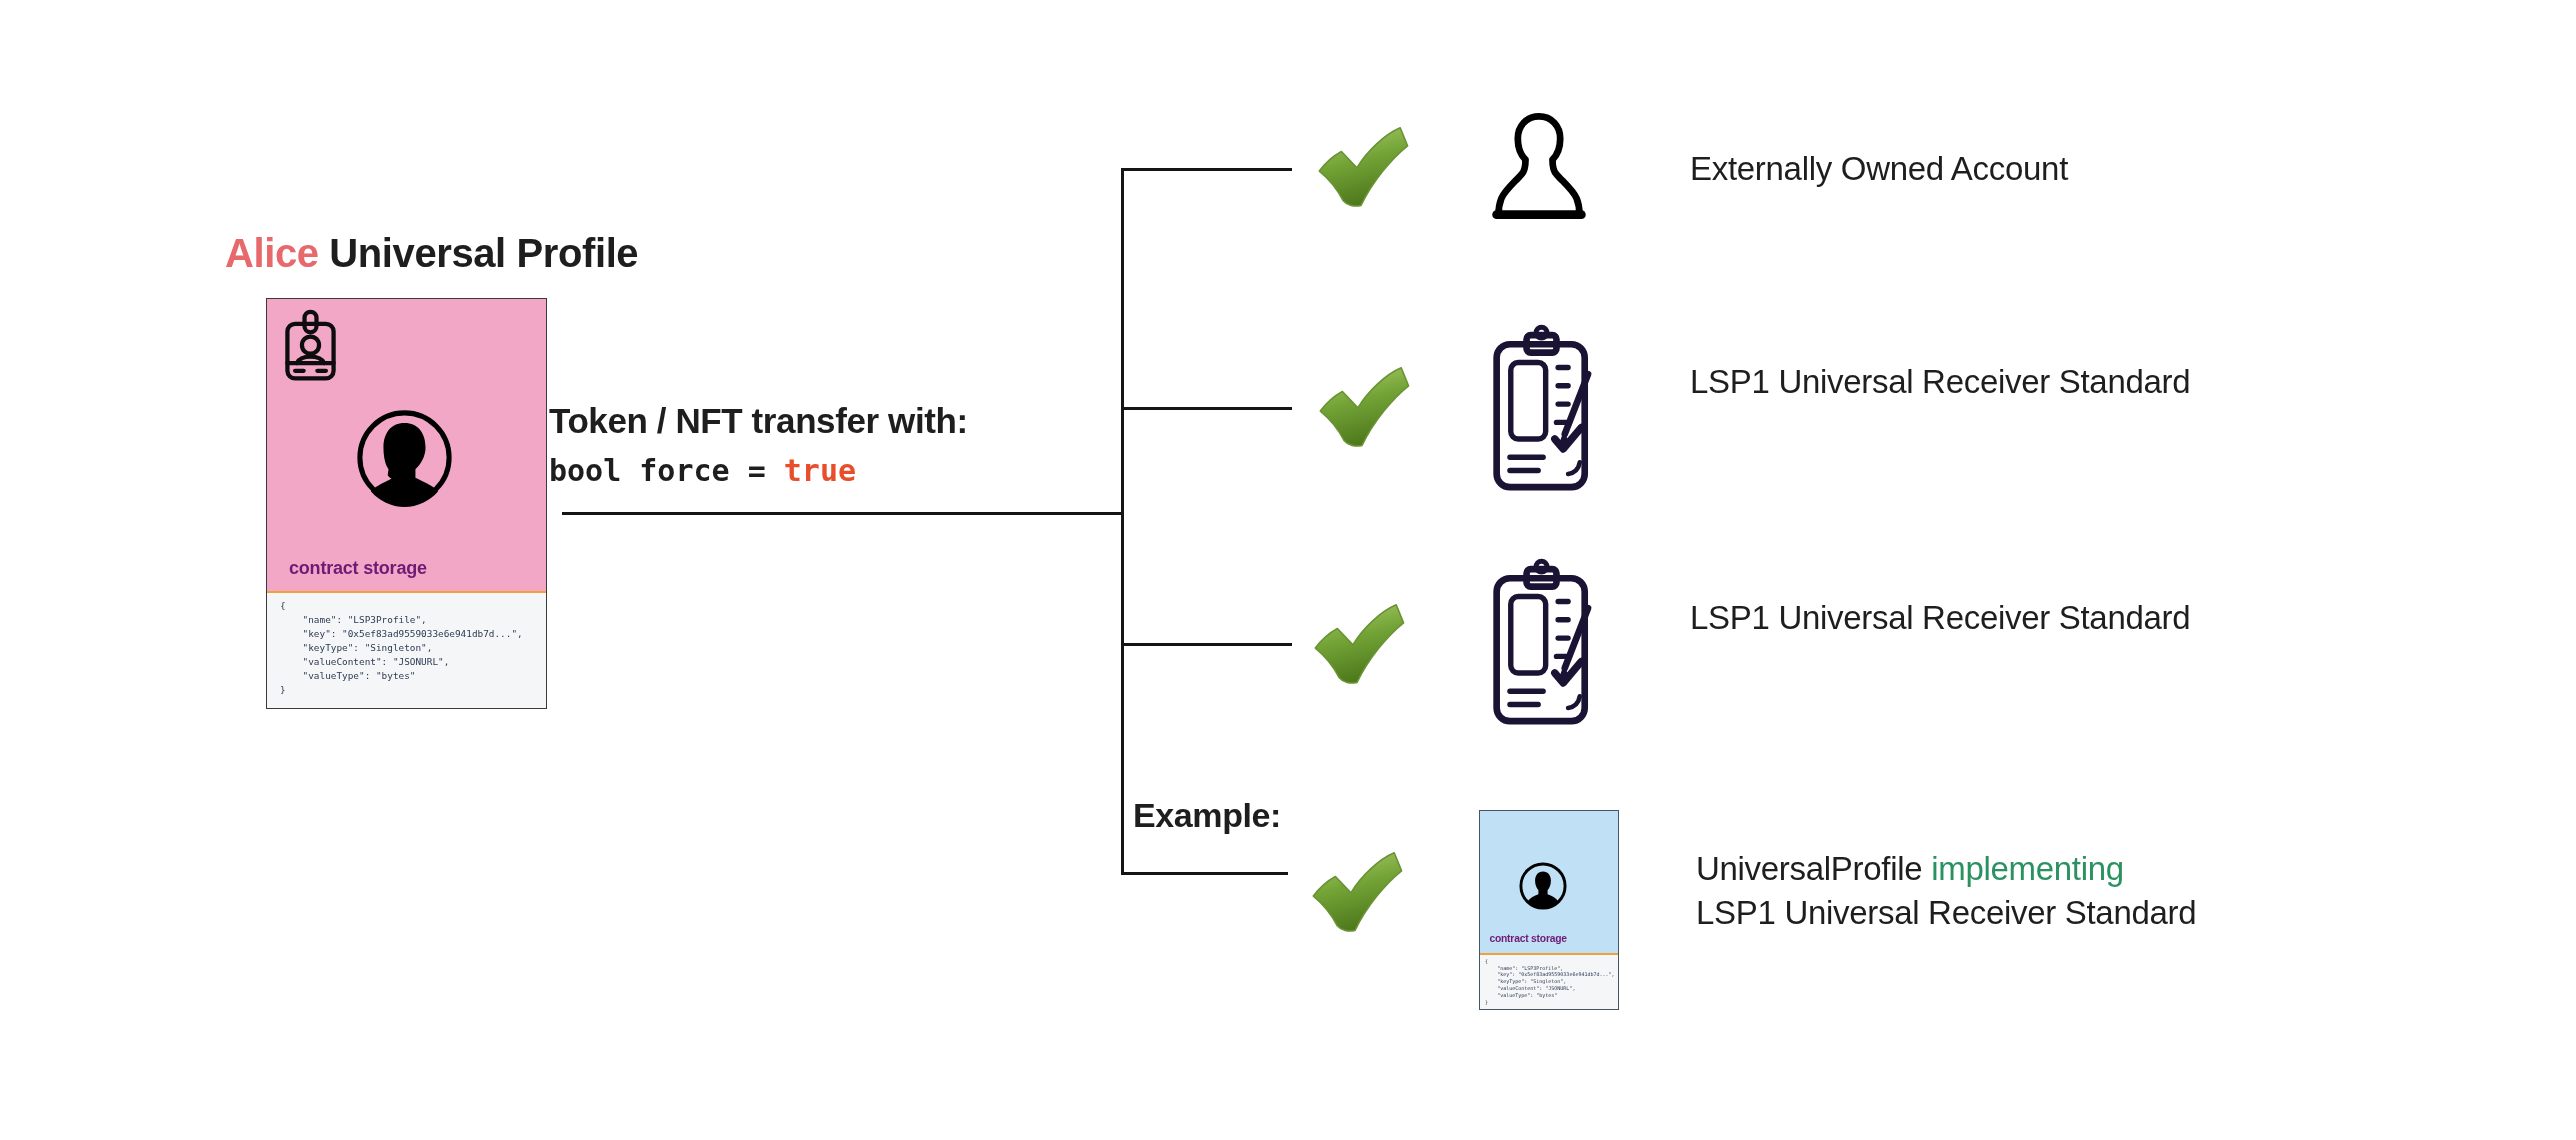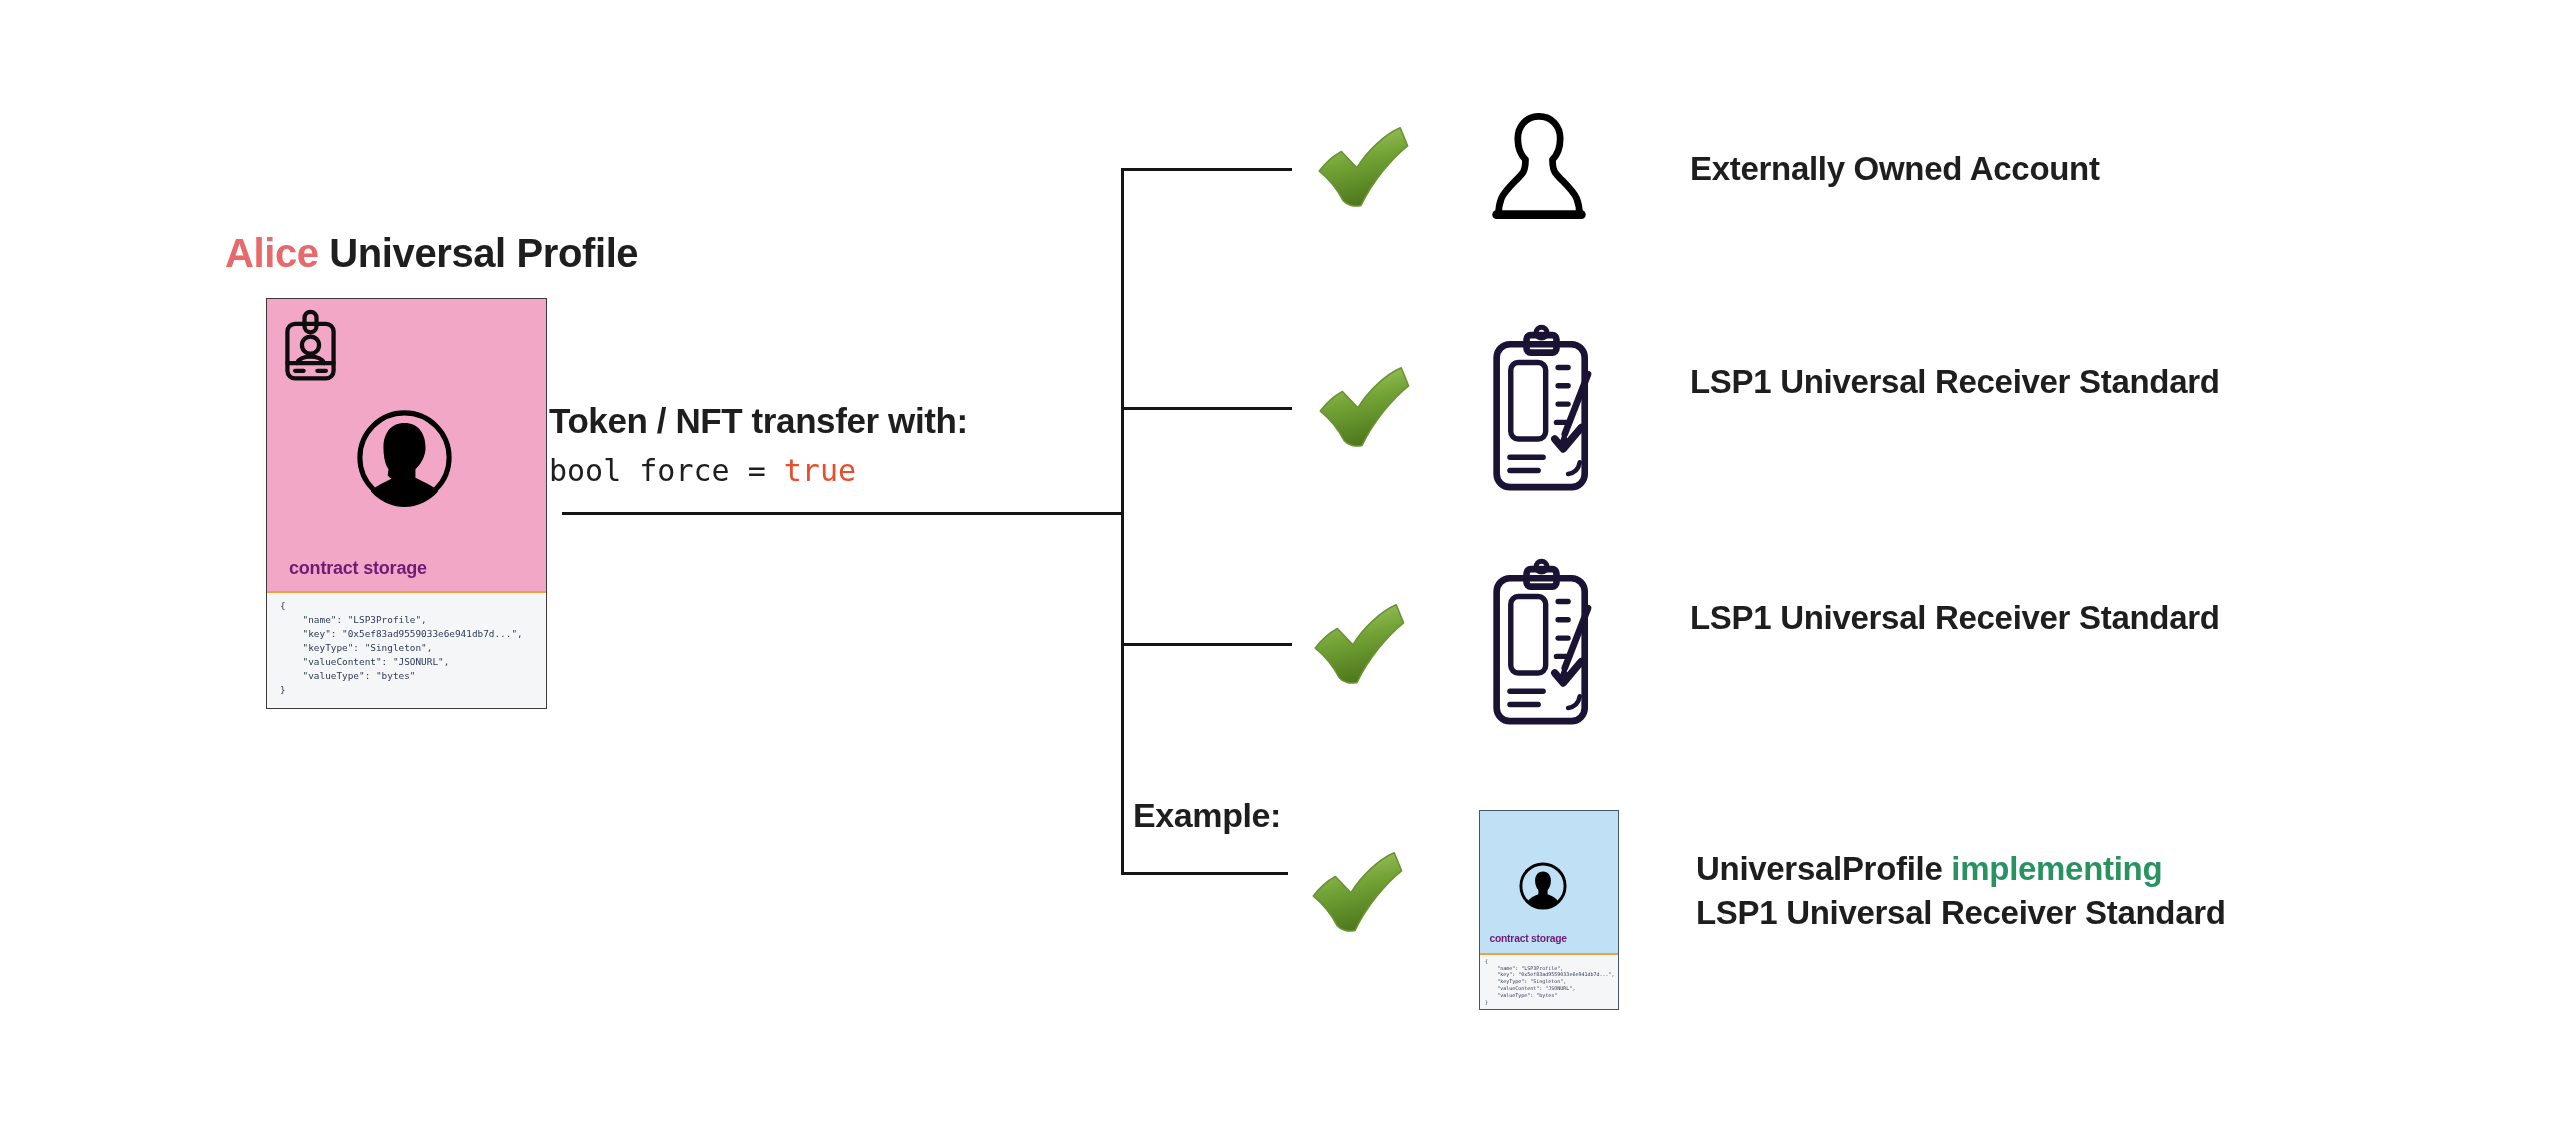--- a/index.html
+++ b/index.html
@@ -24,30 +24,30 @@
   #alice-card .code-line{font-size:9.4px;line-height:14px;}
 
   #example-card{left:1479px;top:810px;width:140px;height:200px;border:1.7px solid #44546A;background:#BFE0F5;}
   #example-card .storage-label{left:9.4px;top:122px;font-size:10.3px;}
   #example-card .code-block{height:56px;border-top:2.1px solid #EFA23B;padding:2.6px 0 0 5.1px;}
   #example-card .code-line{font-size:5px;line-height:6.9px;}
 
   
   #transfer{left:549px;top:401px;width:549px;text-align:left;}
   #transfer .t-head{font-size:35px;font-weight:700;letter-spacing:-0.4px;white-space:nowrap;}
-  #transfer .t-code{margin-top:12px;font-family:"DejaVu Sans Mono",monospace;font-weight:400;font-size:30px;white-space:pre;}
+  #transfer .t-code{margin-top:12px;font-family:"DejaVu Sans Mono",monospace;font-weight:700;font-size:30px;white-space:pre;}
 
   
   .line{background:#151515;}
 
   
   #example-label{left:1133px;top:796px;font-size:34px;font-weight:700;letter-spacing:-0.4px;}
 
   
-  .rec-text{font-size:33px;font-weight:700;letter-spacing:-0.3px;line-height:44px;white-space:nowrap;}
+  .rec-text{font-size:33px;font-weight:400;letter-spacing:-0.3px;line-height:44px;white-space:nowrap;}
 
   svg{display:block;}
 </style>
 </head>
 <body>
 
 <div id="canvas">
 
   <svg width="0" height="0" style="position:absolute" aria-hidden="true">
     <defs>

